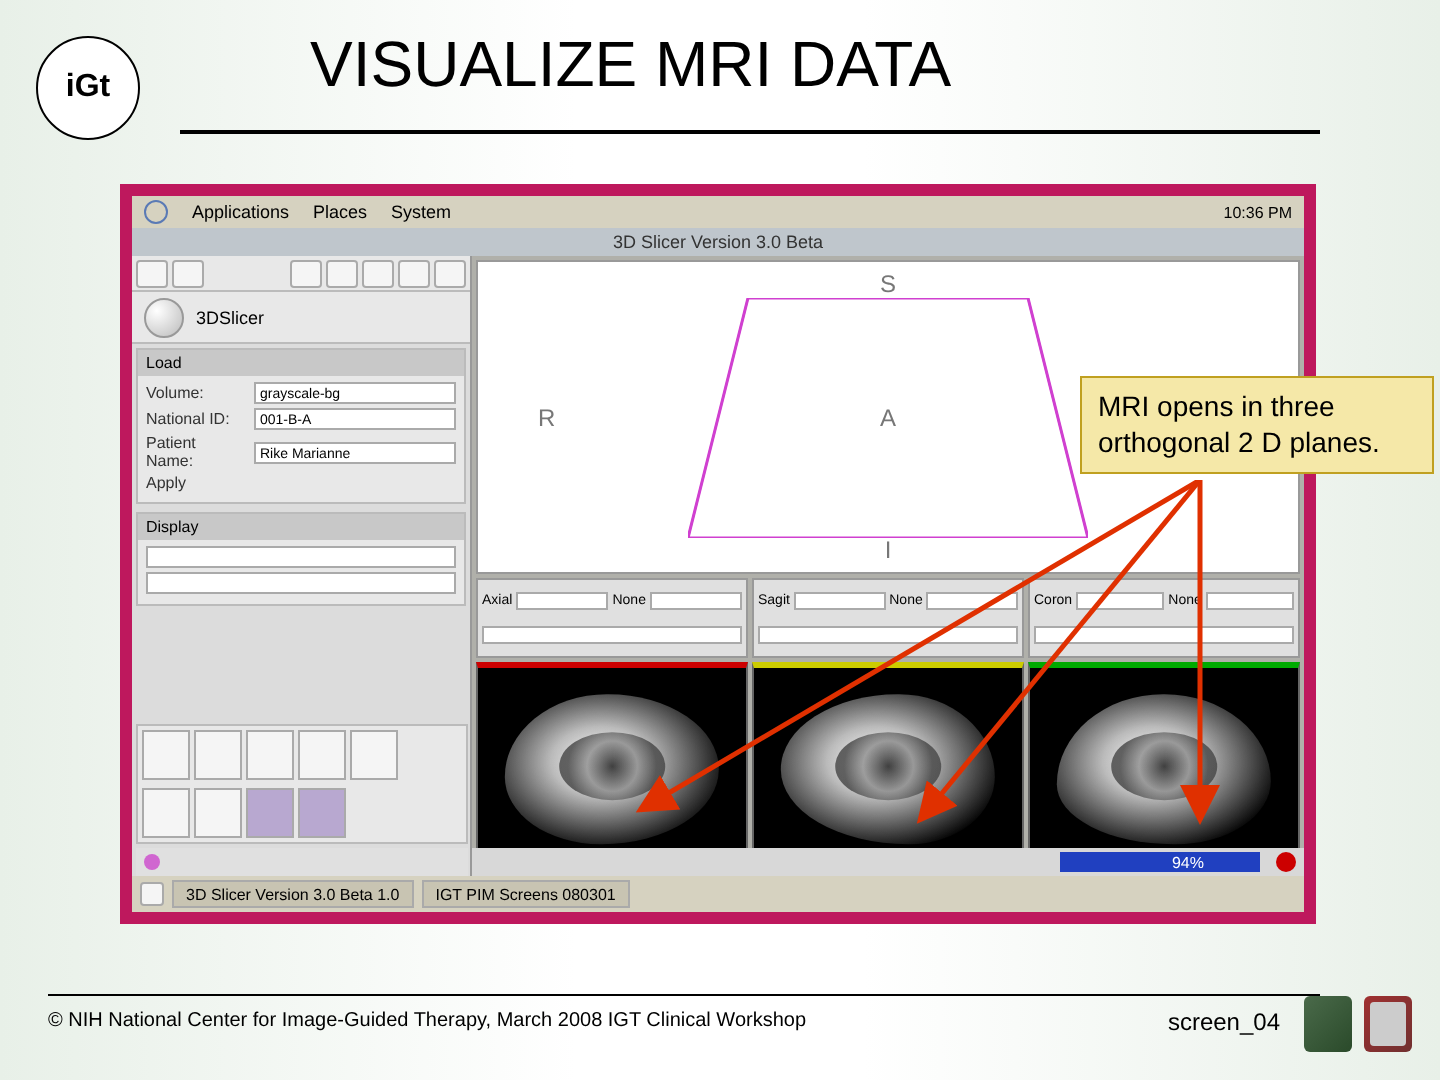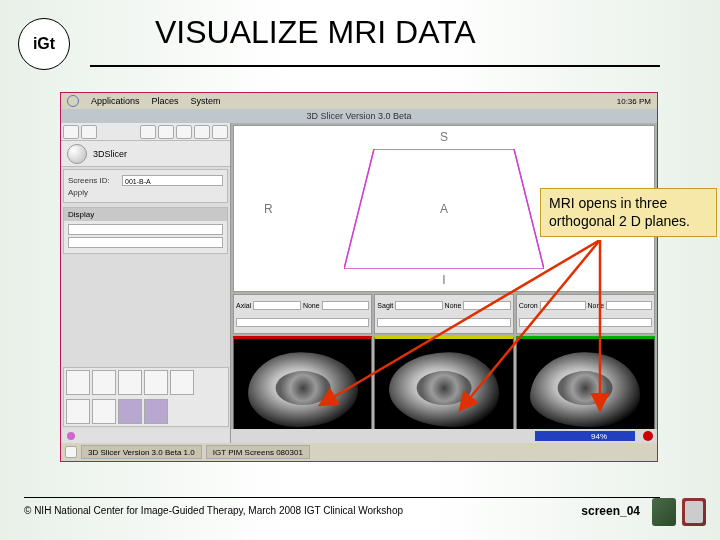--- a/index.html
+++ b/index.html
@@ -5,21 +5,21 @@
   * { box-sizing: border-box; margin: 0; padding: 0; }
   body { width: 720px; height: 540px; font-family: Arial, sans-serif; background: linear-gradient(to right, #e8f0e8 0%, #ffffff 40%, #ffffff 60%, #e8f0e8 100%); position: relative; overflow: hidden; }
   
   .slide { position: relative; width: 100%; height: 100%; }
   .logo { position: absolute; top: 18px; left: 18px; width: 52px; height: 52px; border: 1.5px solid #000; border-radius: 50%; display: flex; align-items: center; justify-content: center; font-size: 16px; font-weight: bold; background: #fff; }
   .logo::before { content: ""; position: absolute; inset: -10px; border-radius: 50%; }
   
   .title { position: absolute; top: 14px; left: 155px; font-size: 32px; font-weight: 400; }
   .title-rule { position: absolute; top: 65px; left: 90px; right: 60px; height: 2px; background: #000; }
   
-  .screenshot { position: absolute; top: 92px; left: 60px; width: 598px; height: 370px; background: #fef9c3; border: 1px solid #be185d; }
+  .screenshot { position: absolute; top: 92px; left: 60px; width: 598px; height: 370px; background: #fef9c3; border: 6px solid #be185d; }
   .win-menubar { position: absolute; top: 0; left: 0; right: 0; height: 16px; background: #d6d2c0; display: flex; align-items: center; padding: 0 6px; font-size: 9px; gap: 12px; }
   .win-menubar .swirl { width: 12px; height: 12px; border: 1px solid #5a7ab5; border-radius: 50%; }
   .win-clock { margin-left: auto; font-size: 8px; }
   
   .app-title { position: absolute; top: 16px; left: 0; right: 0; height: 16px; background: #bfc6cc; text-align: center; font-size: 9px; line-height: 14px; color: #333; }
   
   .app-body { position: absolute; top: 30px; left: 0; right: 0; bottom: 18px; display: flex; background: #b0b0aa; }
   
   .sidebar { width: 170px; background: #dcdcdc; border-right: 1px solid #999; display: flex; flex-direction: column; }
   .toolbar-row { height: 18px; background: #e8e8e8; display: flex; align-items: center; gap: 2px; padding: 2px; border-bottom: 1px solid #bbb; }
@@ -71,21 +71,21 @@
   
   .taskbar { position: absolute; bottom: 0; left: 0; right: 0; height: 18px; background: #d6d2c0; display: flex; align-items: center; padding: 0 4px; gap: 4px; font-size: 8px; }
   .task-item { height: 14px; padding: 0 6px; background: #c8c4b2; border: 1px solid #aaa; display: flex; align-items: center; overflow: hidden; white-space: nowrap; }
   
   .callout { position: absolute; top: 188px; left: 540px; width: 177px; background: #f5e8a8; border: 1px solid #c0a020; padding: 6px 8px; font-size: 14px; line-height: 1.25; z-index: 10; }
   
   .arrows { position: absolute; top: 240px; left: 300px; width: 360px; height: 180px; z-index: 9; pointer-events: none; }
   
   .footer-rule { position: absolute; bottom: 42px; left: 24px; right: 60px; height: 1px; background: #000; }
   .footer-txt { position: absolute; bottom: 24px; left: 24px; font-size: 10px; }
-  .slide-num { position: absolute; bottom: 22px; right: 80px; font-size: 12px; font-weight: bold; }
+  .slide-num { position: absolute; bottom: 22px; right: 80px; font-size: 12px; font-weight: normal; }
   .foot-icon { position: absolute; bottom: 14px; width: 24px; height: 28px; border-radius: 3px; }
   .fi1 { right: 44px; background: linear-gradient(135deg, #4a6a4a, #2a4a2a); }
   .fi2 { right: 14px; background: linear-gradient(135deg, #a03030, #703030); }
   .fi2::after { content:""; position:absolute; inset:3px; background: #ccc; border-radius:2px; }
 </style>
 </head>
 <body>
 
 <div class="slide">
 
@@ -116,23 +116,32 @@
           <div class="tbtn"></div>
           <div class="tbtn"></div>
           <div class="tbtn"></div>
           <div class="tbtn"></div>
         </div>
         <div class="slicer-row">
           <div class="slicer-icon"></div>
           <span>3DSlicer</span>
         </div>
         <div class="panel">
-          <div class="field-row">
-            <span class="lbl">Screens ID:</span>
+          <div class="panel-header">Load</div>
+          <div class="field-row">
+            <span class="lbl">Volume:</span>
+            <span class="inp">grayscale-bg</span>
+          </div>
+          <div class="field-row">
+            <span class="lbl">National ID:</span>
             <span class="inp">001-B-A</span>
+          </div>
+          <div class="field-row">
+            <span class="lbl">Patient Name:</span>
+            <span class="inp">Rike Marianne</span>
           </div>
           <div class="field-row">
             <span class="lbl">Apply</span>
           </div>
         </div>
         <div class="panel">
           <div class="panel-header">Display</div>
           <div class="field-row">
               <span class="inp"></span>
             </div>

